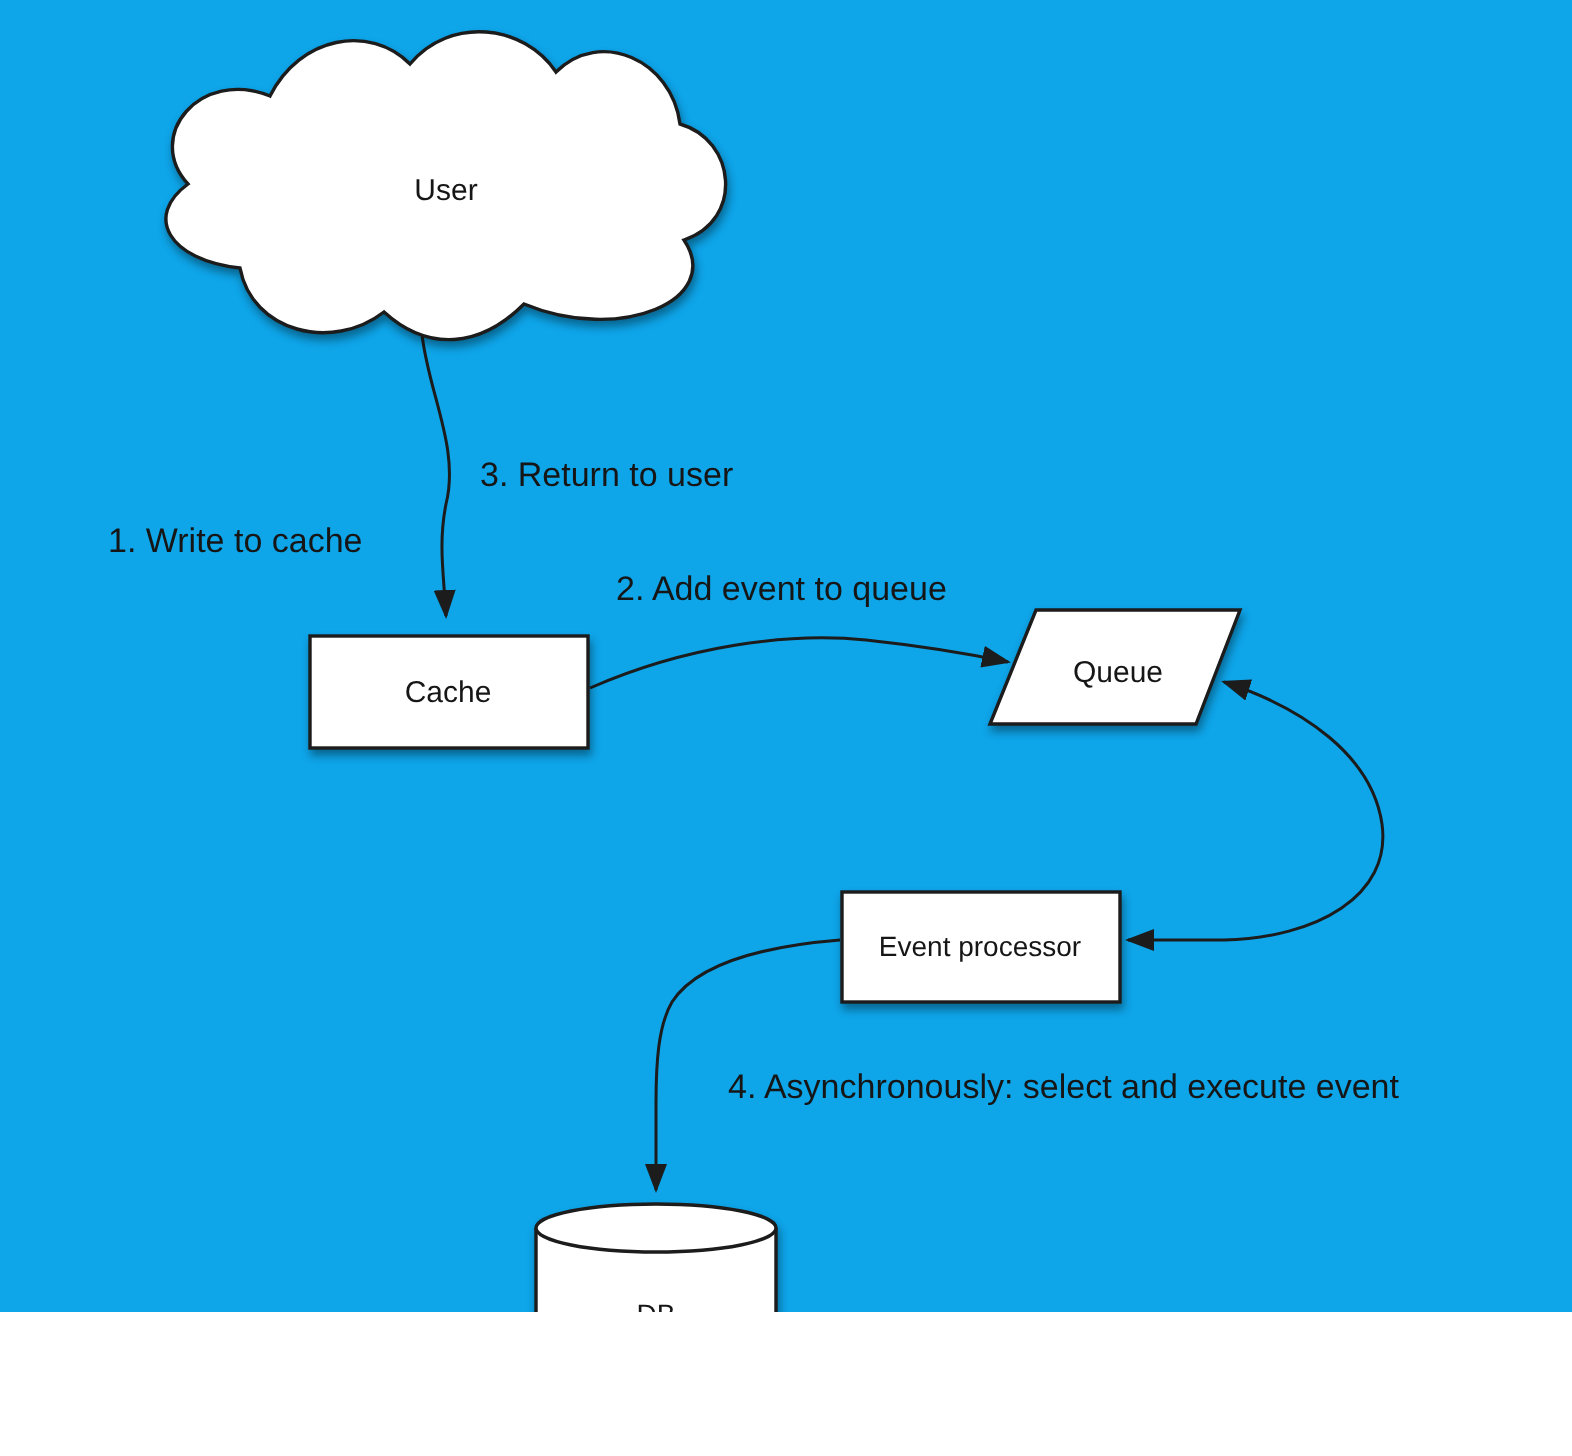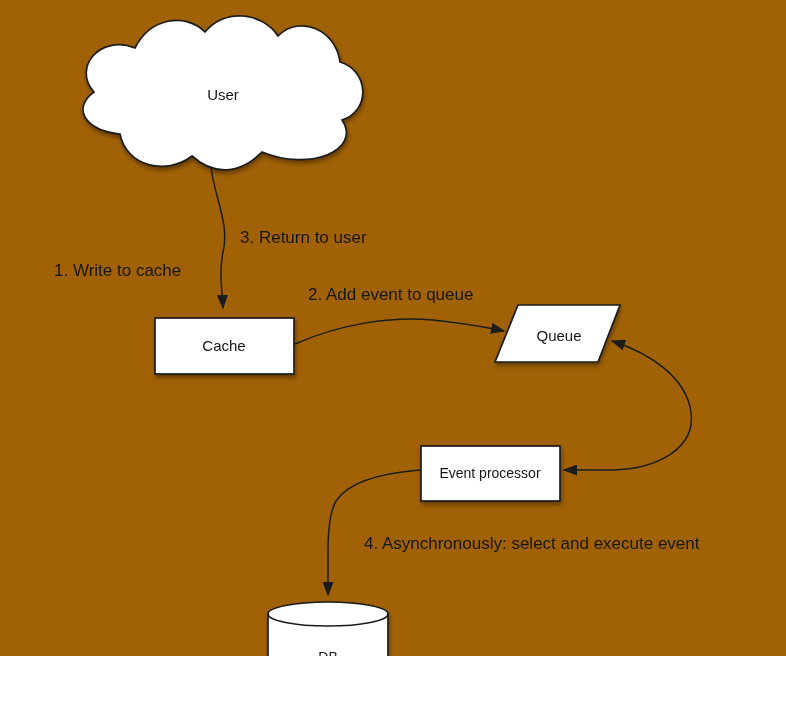--- a/index.html
+++ b/index.html
@@ -4,21 +4,21 @@
 <style>
   html, body {
     margin: 0;
     padding: 0;
     background: #ffffff;
   }
   .stage {
     position: relative;
     width: 786px;
     height: 656px;
-    background: #a16207;
+    background: #0ea5e9;
     overflow: hidden;
     font-family: "Liberation Sans", sans-serif;
   }
   svg { display: block; }
 
   .shape {
     fill: #ffffff;
     stroke: #1c1c1c;
     stroke-width: 1.7;
     filter: drop-shadow(1px 3.5px 2px rgba(0,0,0,0.38));

